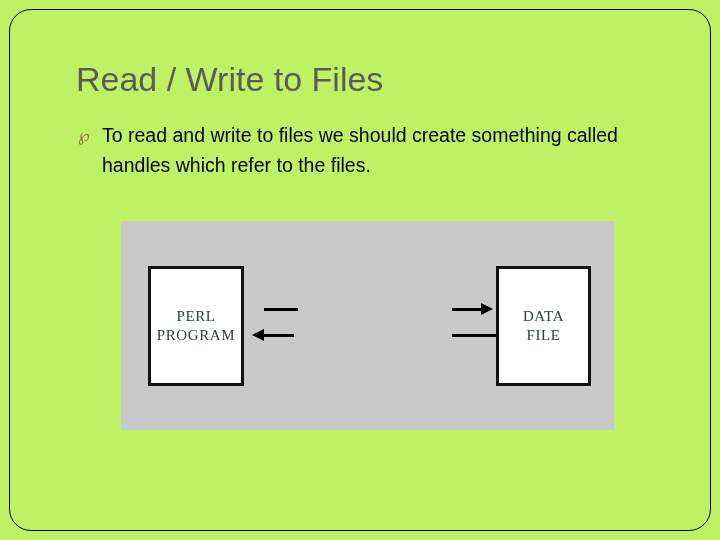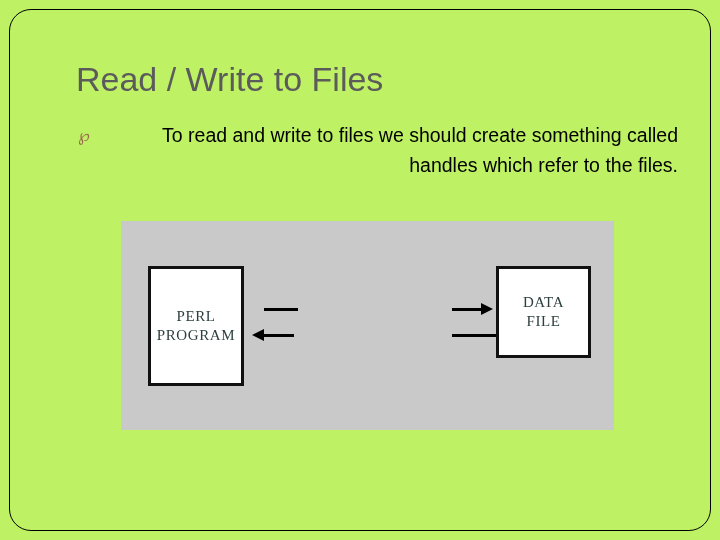--- a/index.html
+++ b/index.html
@@ -70,21 +70,20 @@
     position: absolute;
     left: 0px;
     top: 2px;
     font-family: "DejaVu Sans", sans-serif;
     font-size: 17px;
     line-height: 26px;
     color: #9c6b4f;
   }
   .bullet-text {
     display: block;
-    text-align: right;
   }
 
   
   #diagram-panel {
     position: absolute;
     left: 121px;
     top: 221px;
     width: 493px;
     height: 209px;
     background: #c9c9c9;
@@ -112,21 +111,21 @@
   #box-perl-program {
     left: 27px;
     top: 45px;
     width: 96px;
     height: 120px;
   }
   #box-data-file {
     left: 375px;
     top: 45px;
     width: 95px;
-    height: 92px;
+    height: 120px;
   }
 
   
   #filehandle-cylinder {
     position: absolute;
     left: 167px;
     top: 76px;
     width: 168px;
     height: 54px;
   }

